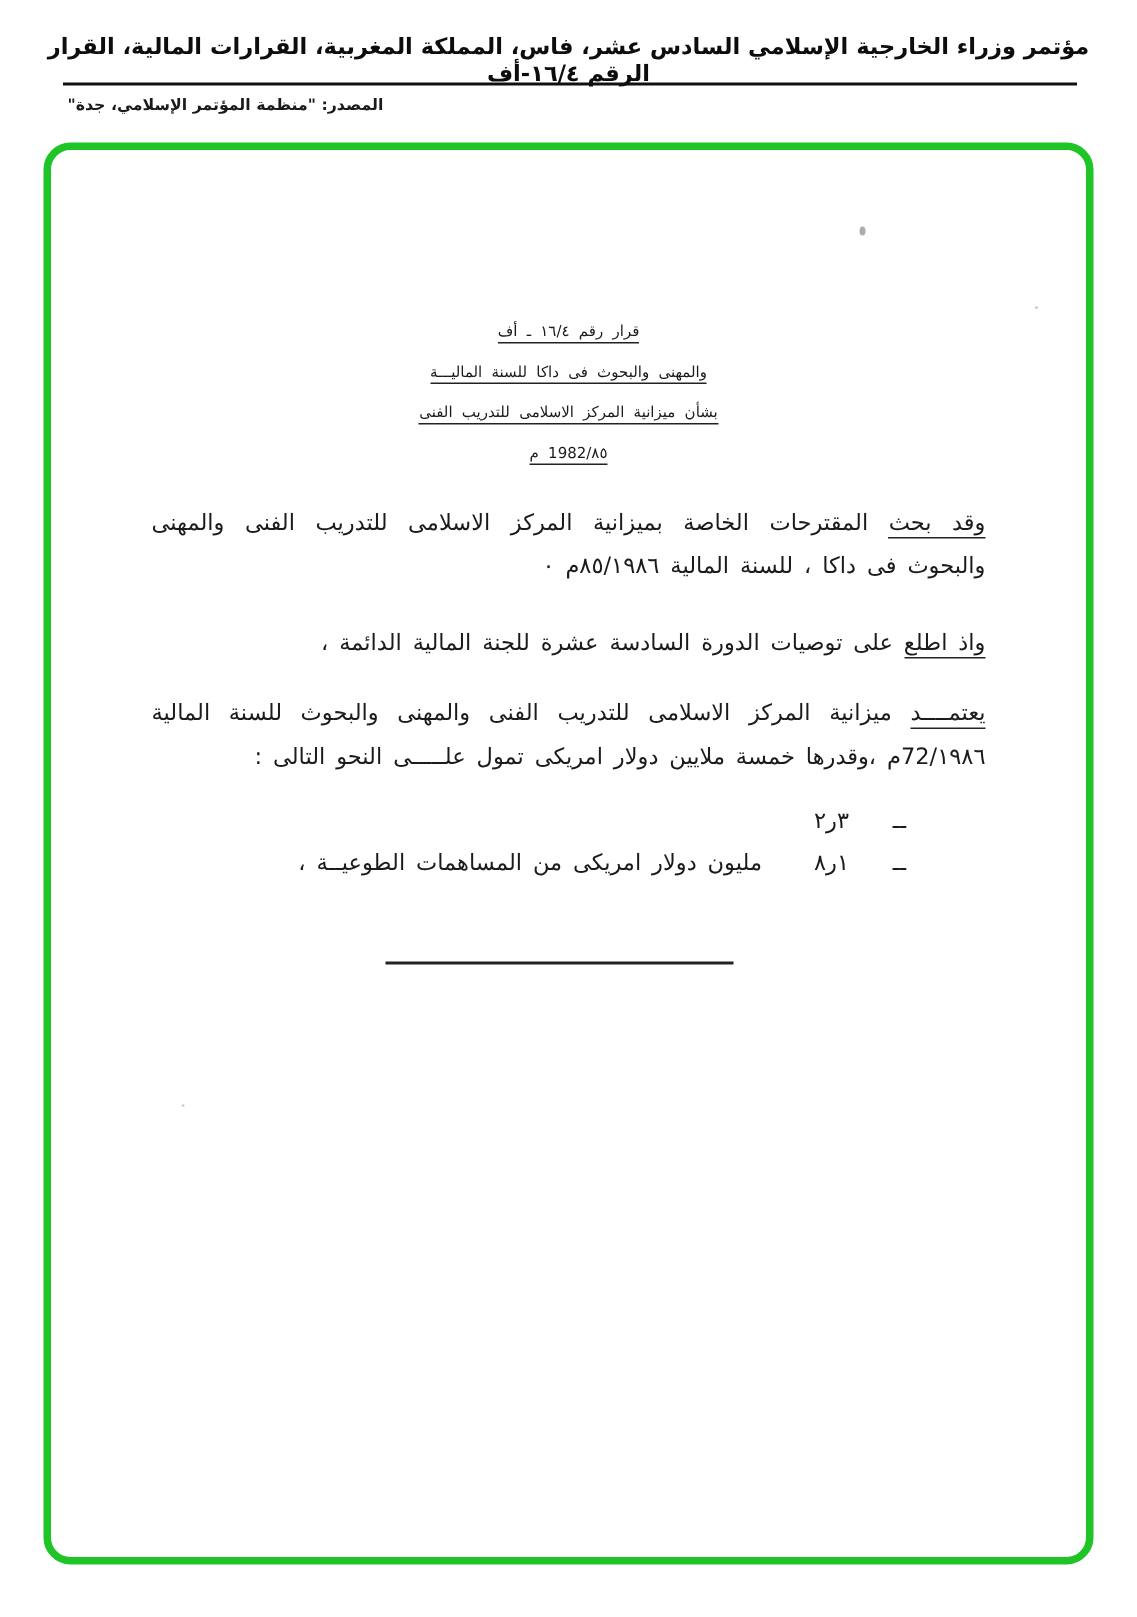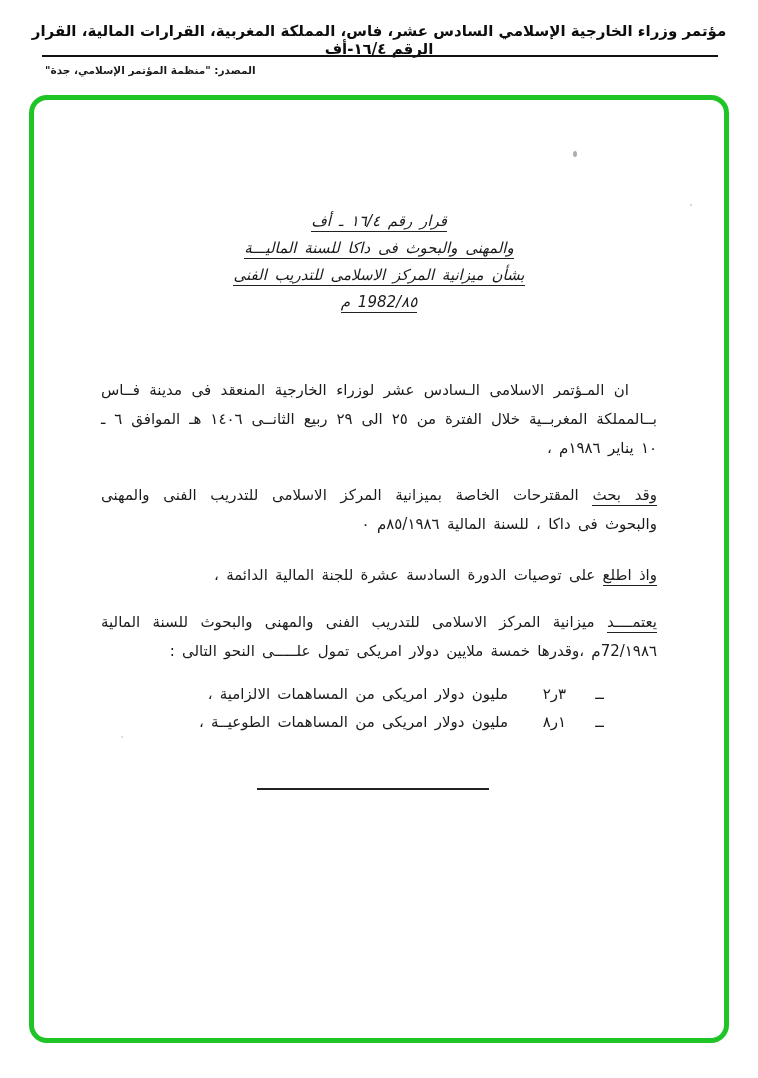--- a/index.html
+++ b/index.html
@@ -36,23 +36,22 @@
   .doc-content{
     position:absolute;top:0;left:0;right:0;bottom:0;
     direction:rtl;
     font-size:15px;color:#1b1b1b;
   }
 
   .doc-title{
     margin-top:108px;
     text-align:center;
     line-height:27px;
-    font-size:15px;
+    font-size:10px;
     word-spacing:3px;
-    font-style:italic;
   }
   .u{border-bottom:1.4px solid #222;padding-bottom:1px;}
 
   .para{
     margin:0 67px;
     text-align:justify;
     text-align-last:right;
     line-height:29px;
     word-spacing:2.5px;
   }
@@ -98,33 +97,31 @@
   <div class="doc-frame">
     <div class="doc-content">
 
       <div class="doc-title">
         <div><span class="u">قرار رقم ١٦/٤ ـ أف</span></div>
         <div><span class="u">والمهنى والبحوث فى داكا للسنة الماليـــة</span></div>
         <div><span class="u">بشأن ميزانية المركز الاسلامى للتدريب الفنى</span></div>
         <div><span class="u">٨٥/1982 م</span></div>
       </div>
 
-      <p class="para indent mt-big">ان المـؤتمر الاسلامى الـسادس عشر لوزراء الخارجية المنعقد فى مدينة فــاس بــالمملكة المغربــية خلال الفترة من ٢٥ الى ٢٩ ربيع الثانــى ١٤٠٦ هـ الموافق ٦ ـ ١٠ يناير ١٩٨٦م ،</p>
 
       <p class="para mt"><span class="lead">وقد بحث</span><span> المقترحات الخاصة بميزانية المركز الاسلامى للتدريب الفنى والمهنى والبحوث فى داكا ، للسنة المالية ٨٥/١٩٨٦م ٠</span></p>
 
       <p class="para mt2"><span class="lead">واذ اطلع</span><span> على توصيات الدورة السادسة عشرة للجنة المالية الدائمة ،</span></p>
 
       <p class="para mt"><span class="lead">يعتمــــد</span><span> ميزانية المركز الاسلامى للتدريب الفنى والمهنى والبحوث للسنة المالية 72/١٩٨٦م ،وقدرها خمسة ملايين دولار امريكى تمول علـــــى النحو التالى :</span></p>
 
       <div class="list">
         <div class="item">
           <span class="dash">ــ</span>
           <span class="amt">٣ر٢</span>
-          <span class="itext">مليون دولار امريكى من المساهمات الالزامية ،</span>
         </div>
         <div class="item">
           <span class="dash">ــ</span>
           <span class="amt">١ر٨</span>
           <span class="itext">مليون دولار امريكى من المساهمات الطوعيــة ،</span>
         </div>
       </div>
 
       <div class="bottom-rule"></div>
 

